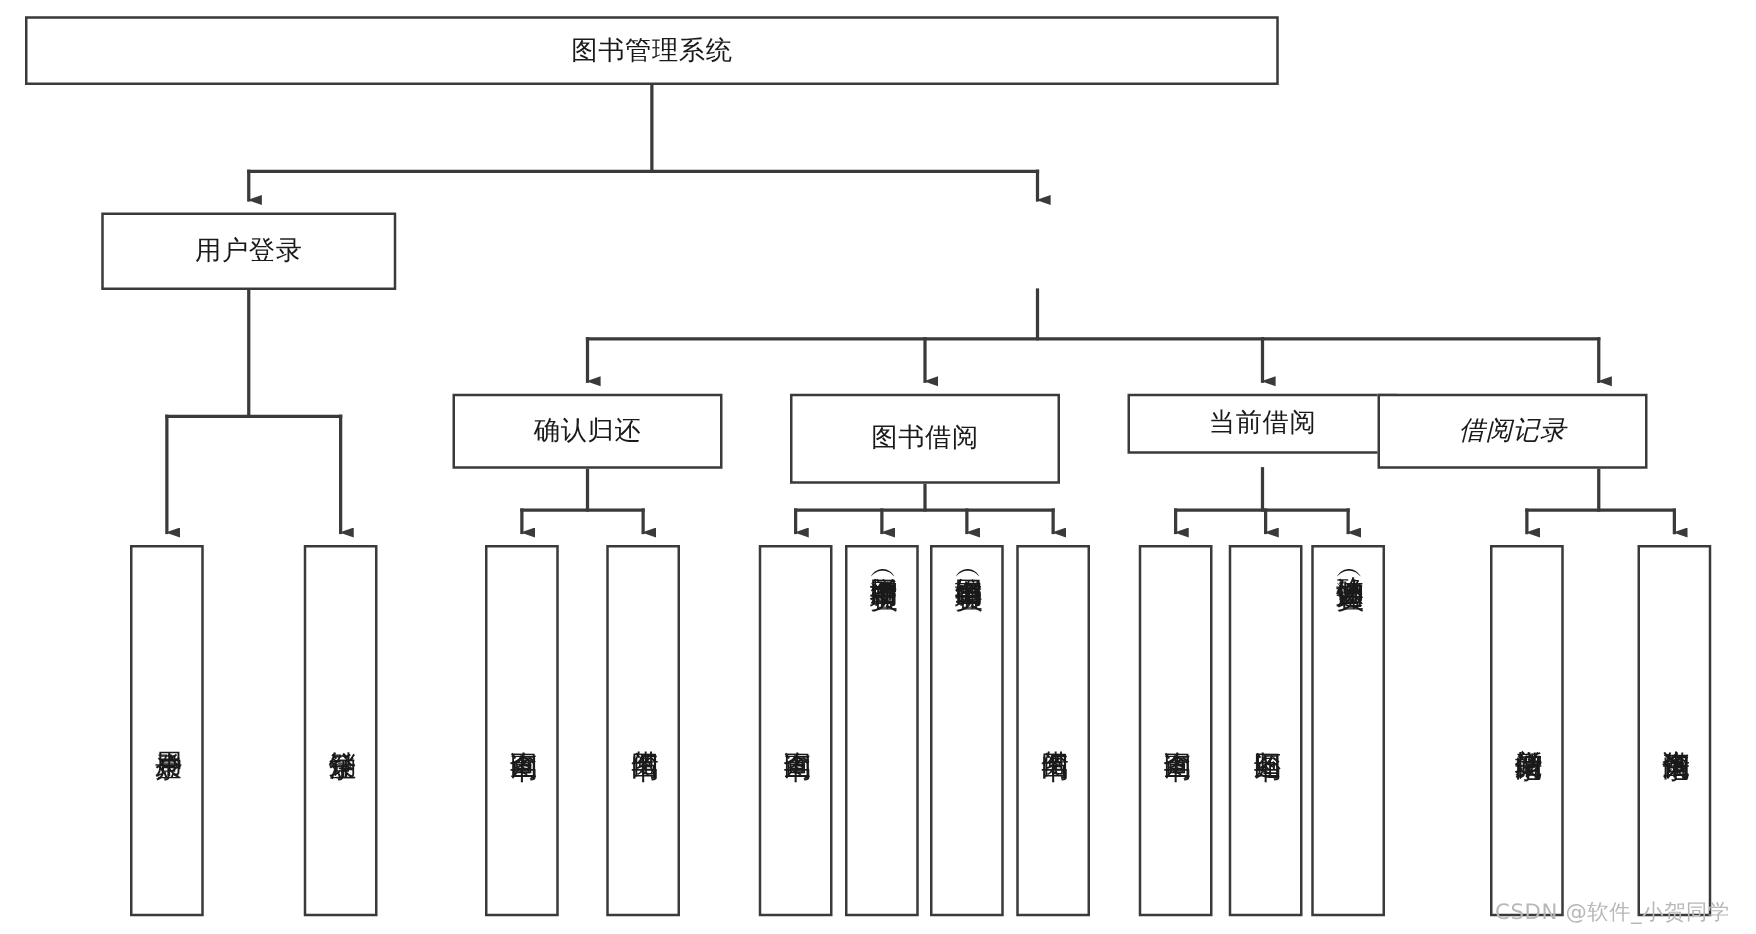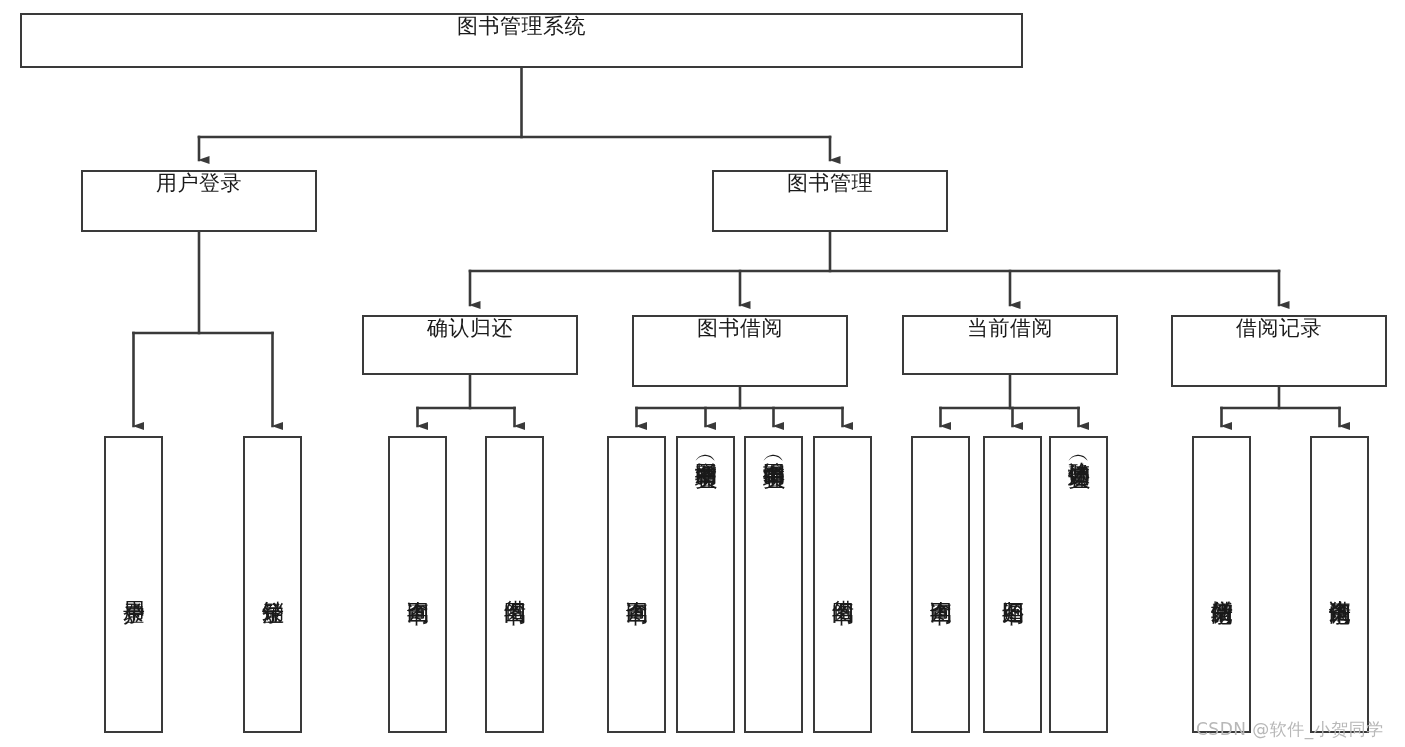--- a/index.html
+++ b/index.html
@@ -24,21 +24,21 @@
     width: 1405px;
     height: 747px;
     pointer-events: none;
   }
   .node {
     position: absolute;
     box-sizing: border-box;
     background: #ffffff;
     border: 2px solid #3a3a3a;
     display: flex;
-    align-items: flex-start;
+    align-items: center;
     justify-content: center;
     color: #1a1a1a;
   }
   .node .label {
     display: block;
     text-align: center;
     line-height: 1.12;
     letter-spacing: 0.5px;
   }
   .node.horiz .label {
@@ -125,34 +125,31 @@
     </g>
   </svg>
 
   <div class="node horiz" style="left:20px; top:13px; width:1003px; height:55px;">
     <span class="label">图书管理系统</span>
   </div>
 
   <div class="node horiz" style="left:81px; top:170px; width:236px; height:62px;">
     <span class="label">用户登录</span>
   </div>
-  <div class="node horiz" style="left:712px; top:170px; width:236px; height:62px;">
-    <span class="label">图书管理</span>
-  </div>
 
   <div class="node horiz" style="left:362px; top:315px; width:216px; height:60px;">
     <span class="label">确认归还</span>
   </div>
   <div class="node horiz" style="left:632px; top:315px; width:216px; height:72px;">
     <span class="label">图书借阅</span>
   </div>
-  <div class="node horiz" style="left:902px; top:315px; width:216px; height:60px;">
+  <div class="node horiz" style="left:902px; top:315px; width:216px; height:48px;">
     <span class="label">当前借阅</span>
   </div>
-  <div class="node horiz" style="left:1171px; top:315px; width:216px; height:72px;">
+  <div class="node horiz" style="left:1102px; top:315px; width:216px; height:60px;font-style:italic;">
     <span class="label">借阅记录</span>
   </div>
 
   <div class="node vert centered" style="left:104px; top:436px; width:59px; height:297px;">
     <span class="label">用户登录</span>
   </div>
   <div class="node vert centered" style="left:243px; top:436px; width:59px; height:297px;">
     <span class="label">注销登录</span>
   </div>
 

